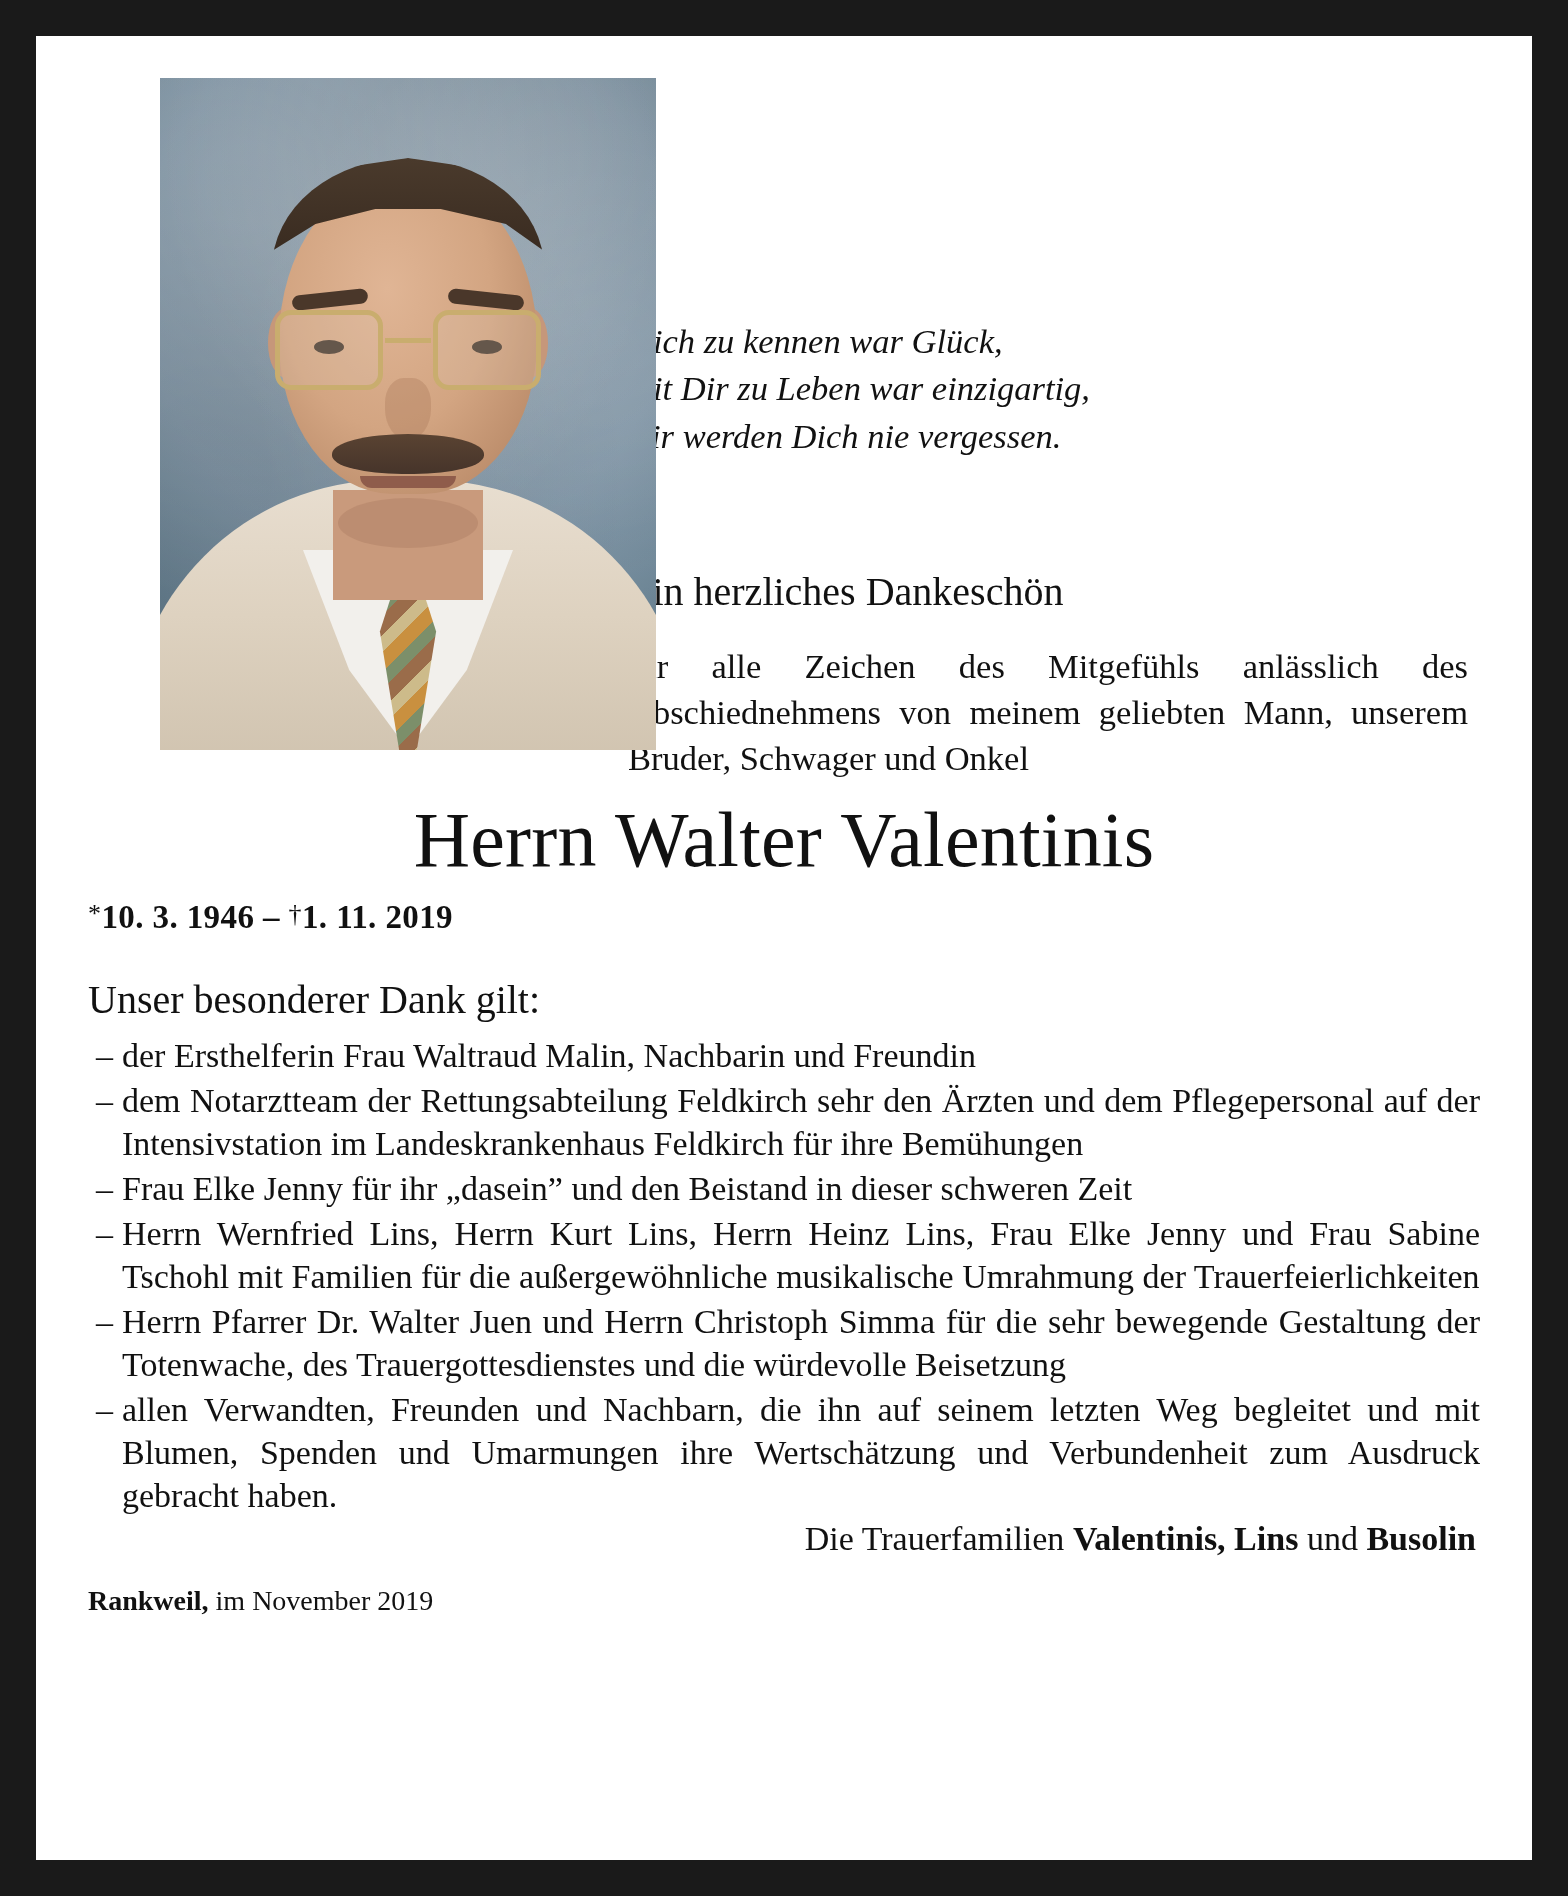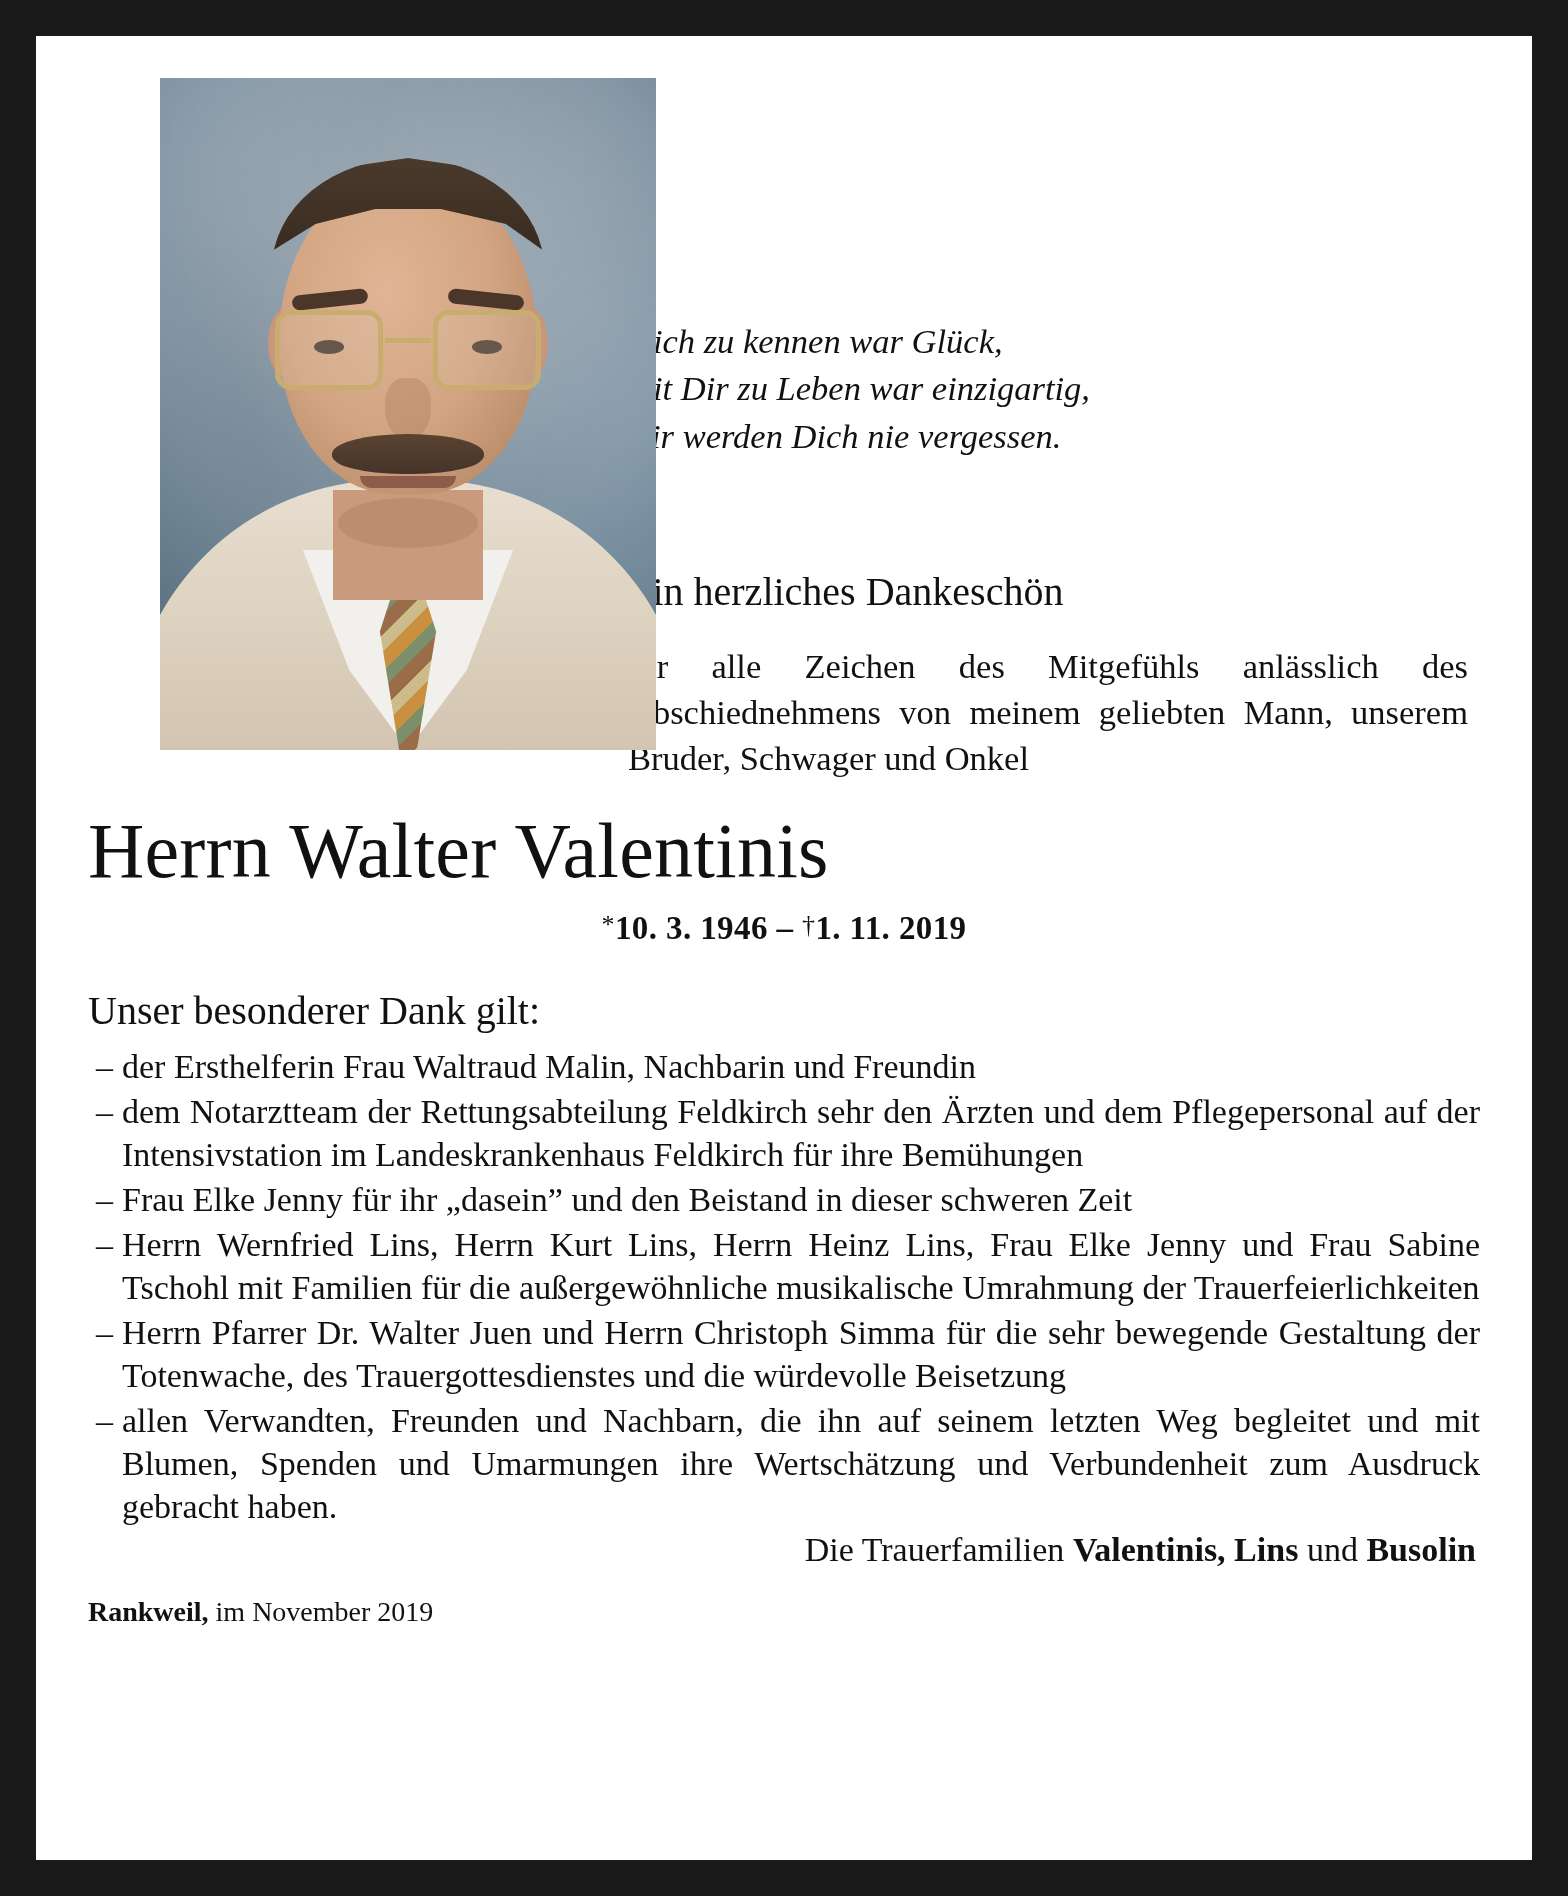--- a/index.html
+++ b/index.html
@@ -255,27 +255,28 @@
     margin-top: 28px;
     font-size: 34.5px;
     line-height: 1.33;
     text-align: justify;
     text-justify: inter-word;
     color: #111;
   }
 
   
   .name {
+    text-align: center;
     font-size: 78px;
     line-height: 1.05;
-    margin-top: 29px;
+    margin-top: 18px;
     letter-spacing: 0.2px;
   }
   .dates {
-    text-align: center;
+    text-align: left;
     font-size: 33px;
     font-weight: bold;
     margin-top: 18px;
     letter-spacing: 0.4px;
   }
   .dates .sym {
     font-weight: normal;
     font-size: 26px;
     vertical-align: 6px;
   }

